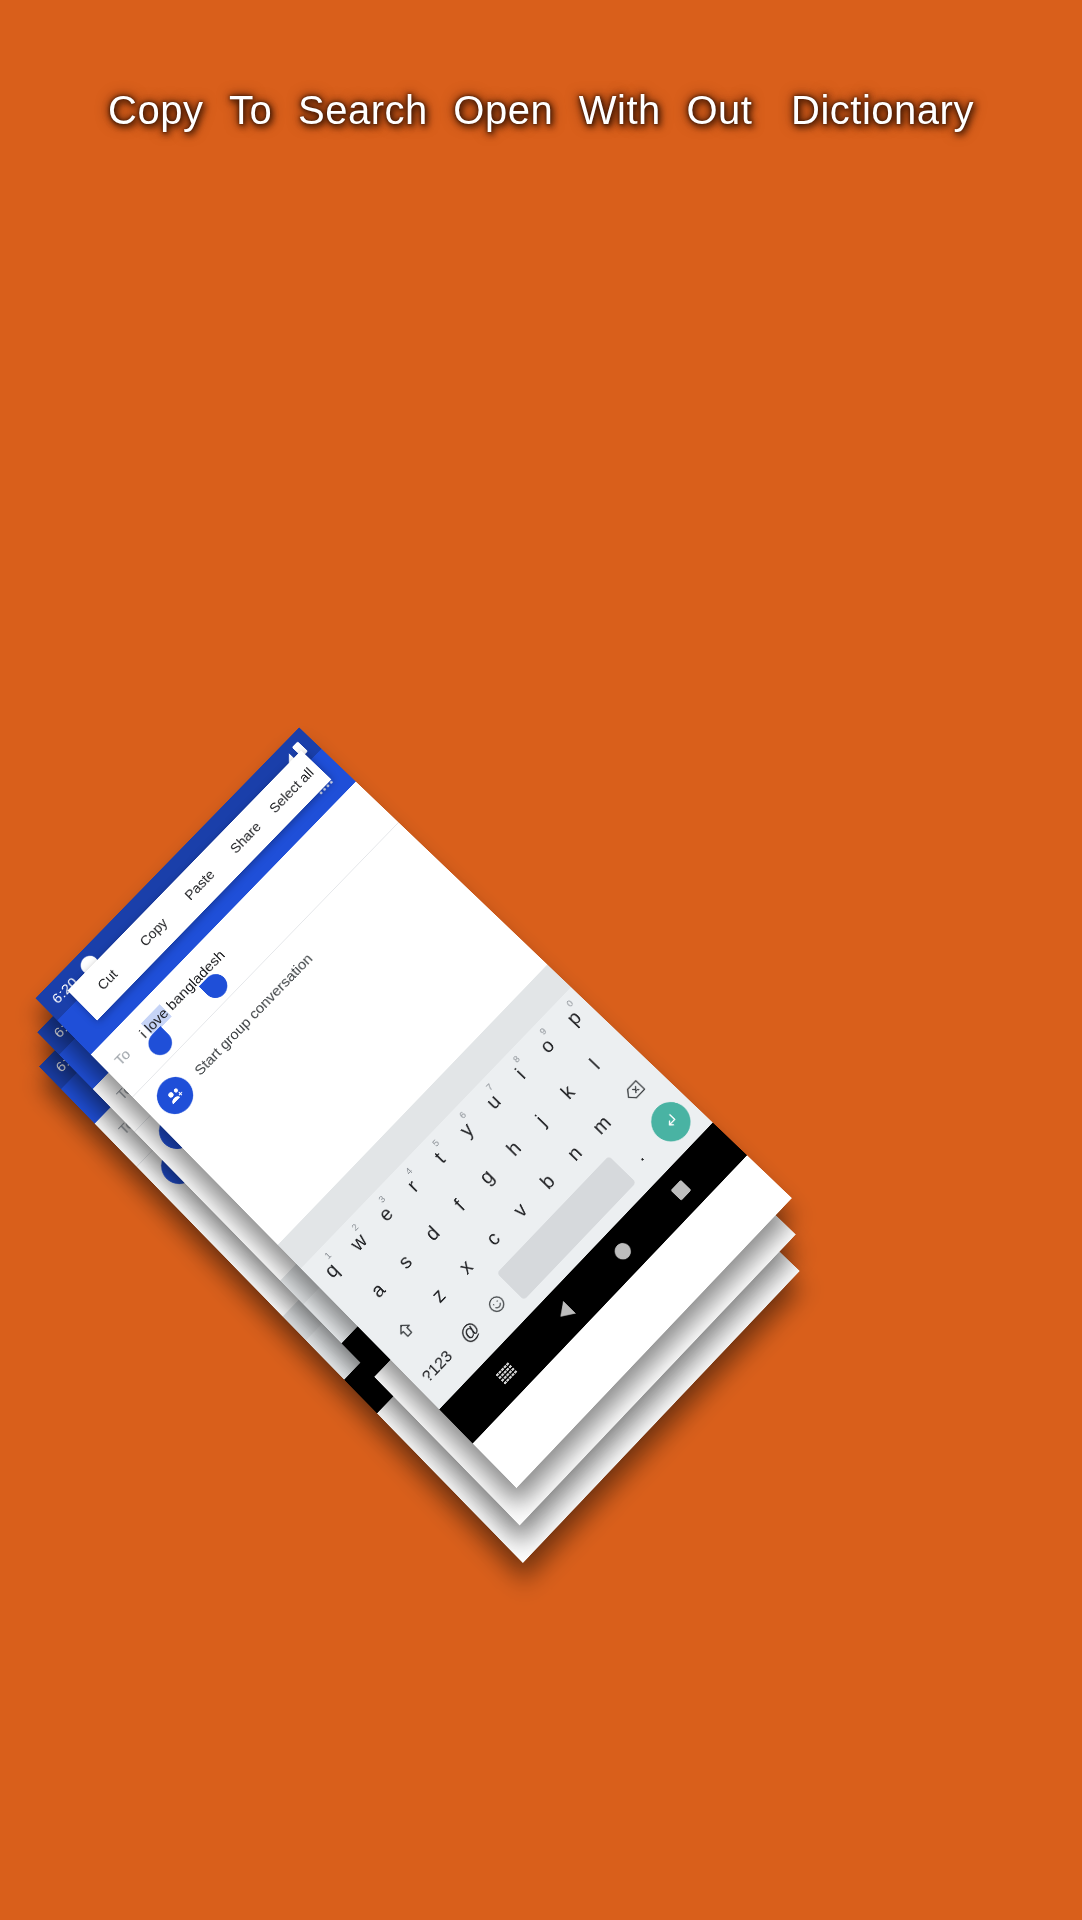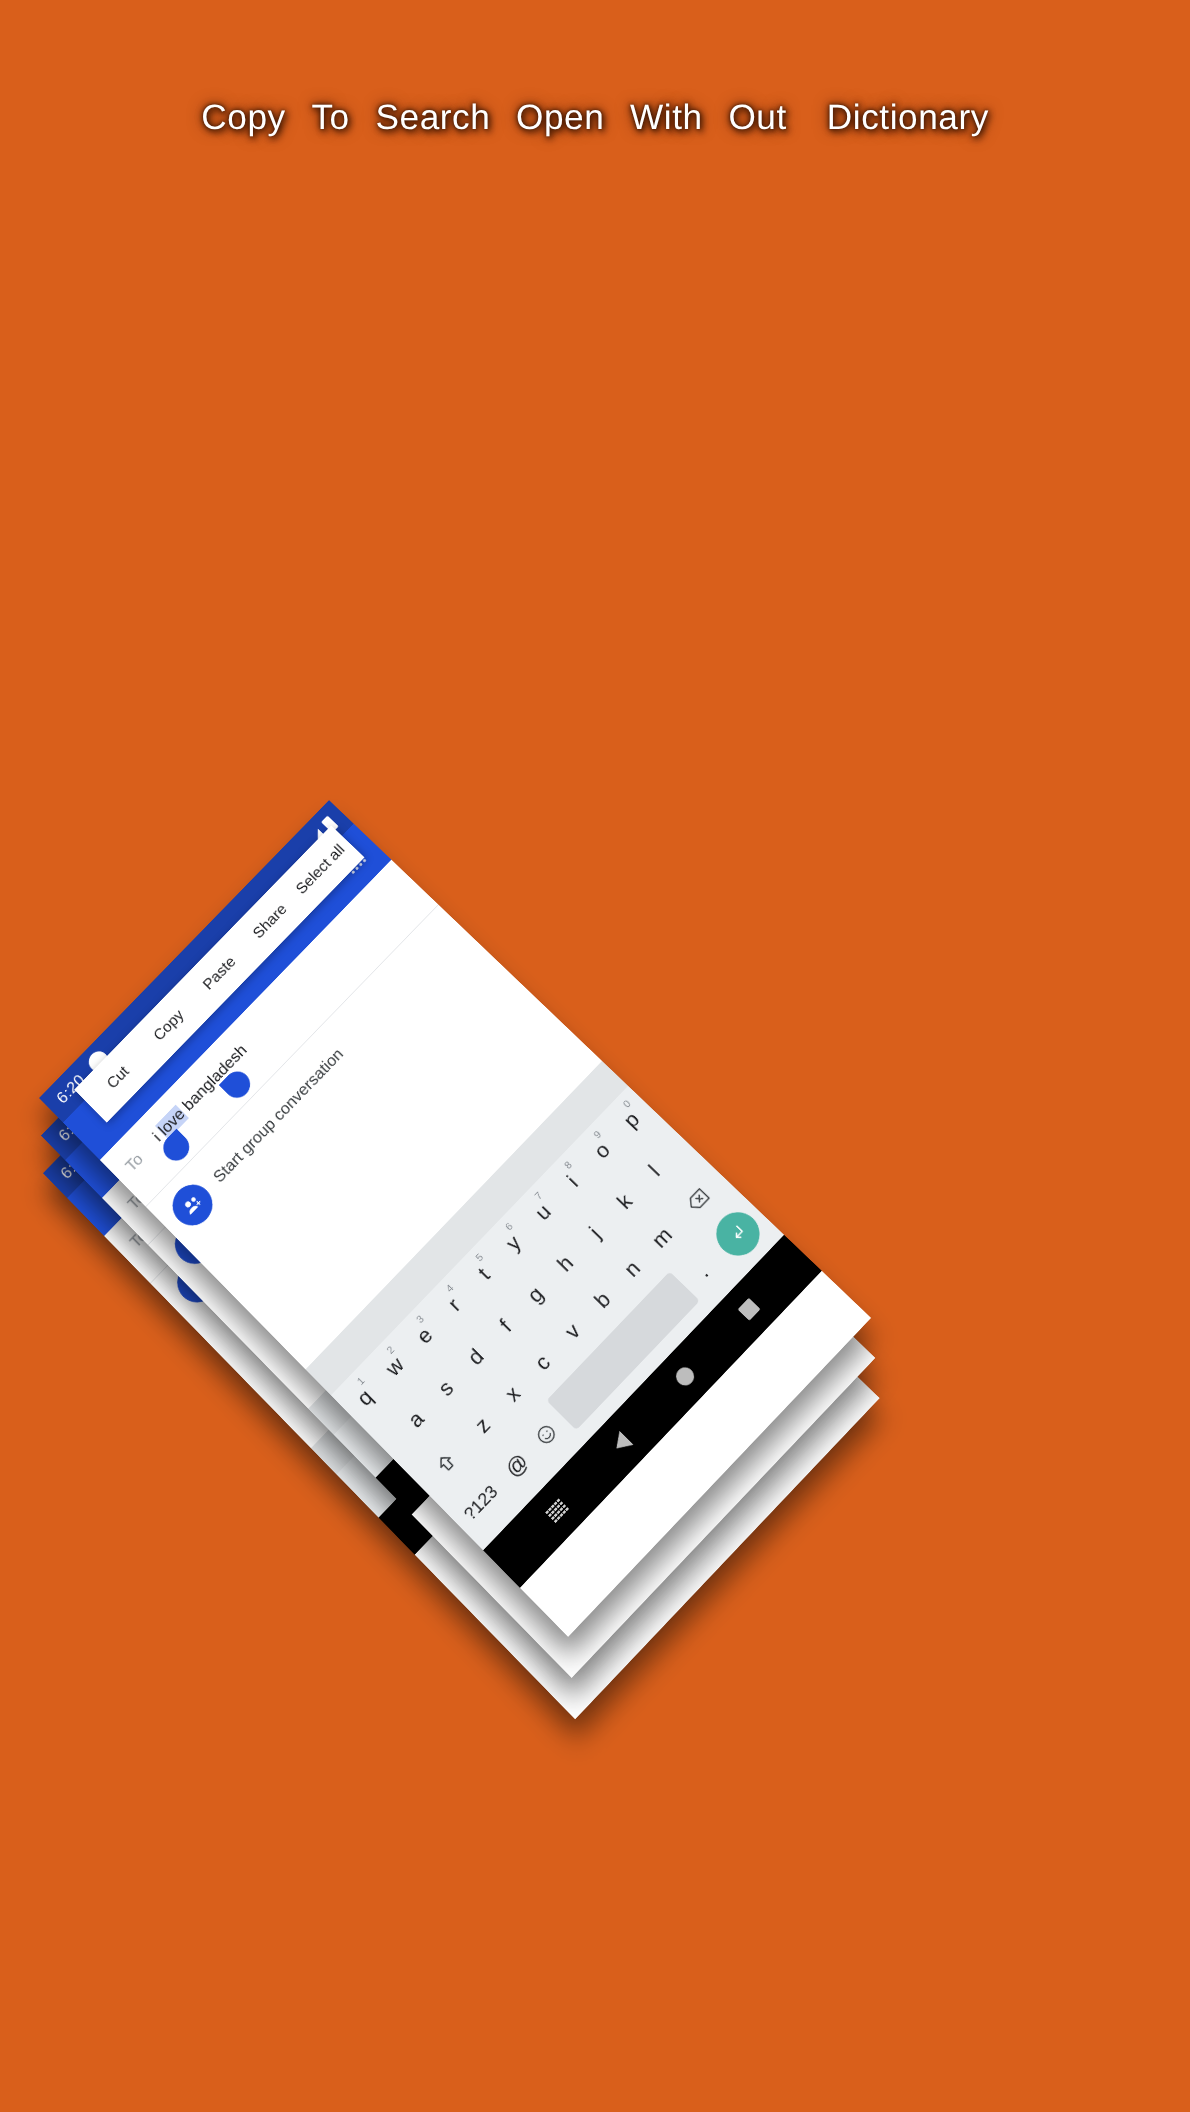--- a/index.html
+++ b/index.html
@@ -16,21 +16,21 @@
   }
 
   
   .promo {
     position: absolute;
     top: 88px;
     left: 0;
     width: 1082px;
     text-align: center;
     color: #ffffff;
-    font-size: 32px;
+    font-size: 40px;
     font-weight: 400;
     letter-spacing: 0.5px;
     white-space: nowrap;
     text-shadow:
        0 0 3px rgba(60,22,4,.95),
        0 0 7px rgba(60,22,4,.9),
        0 0 14px rgba(60,22,4,.75),
        2px 3px 6px rgba(40,14,2,.85);
   }
   .promo span { margin: 0 7px; display: inline-block; }

